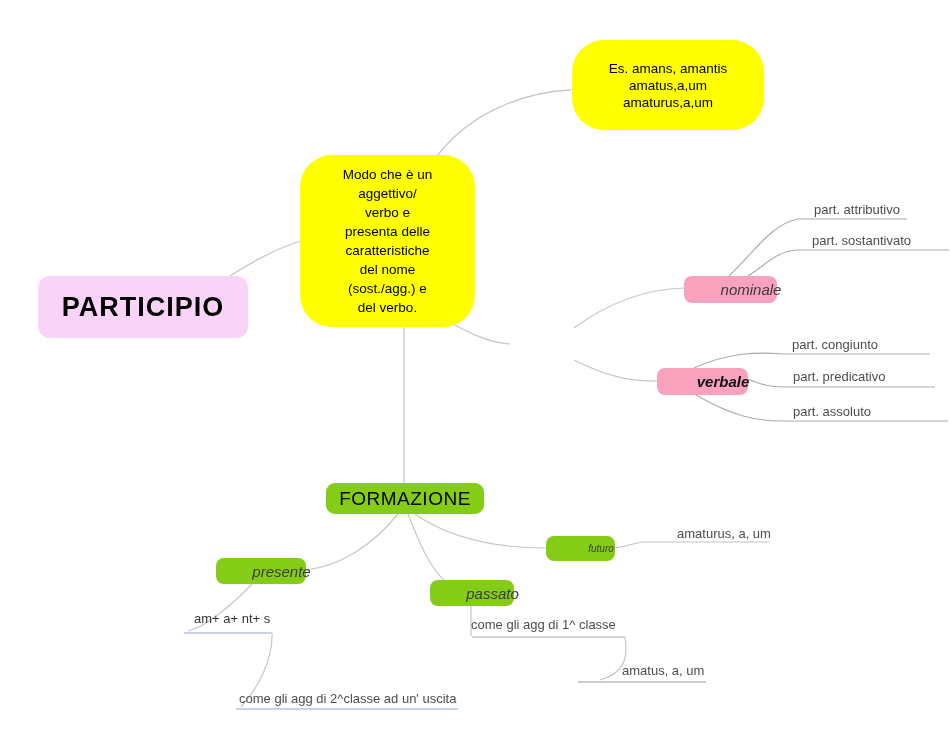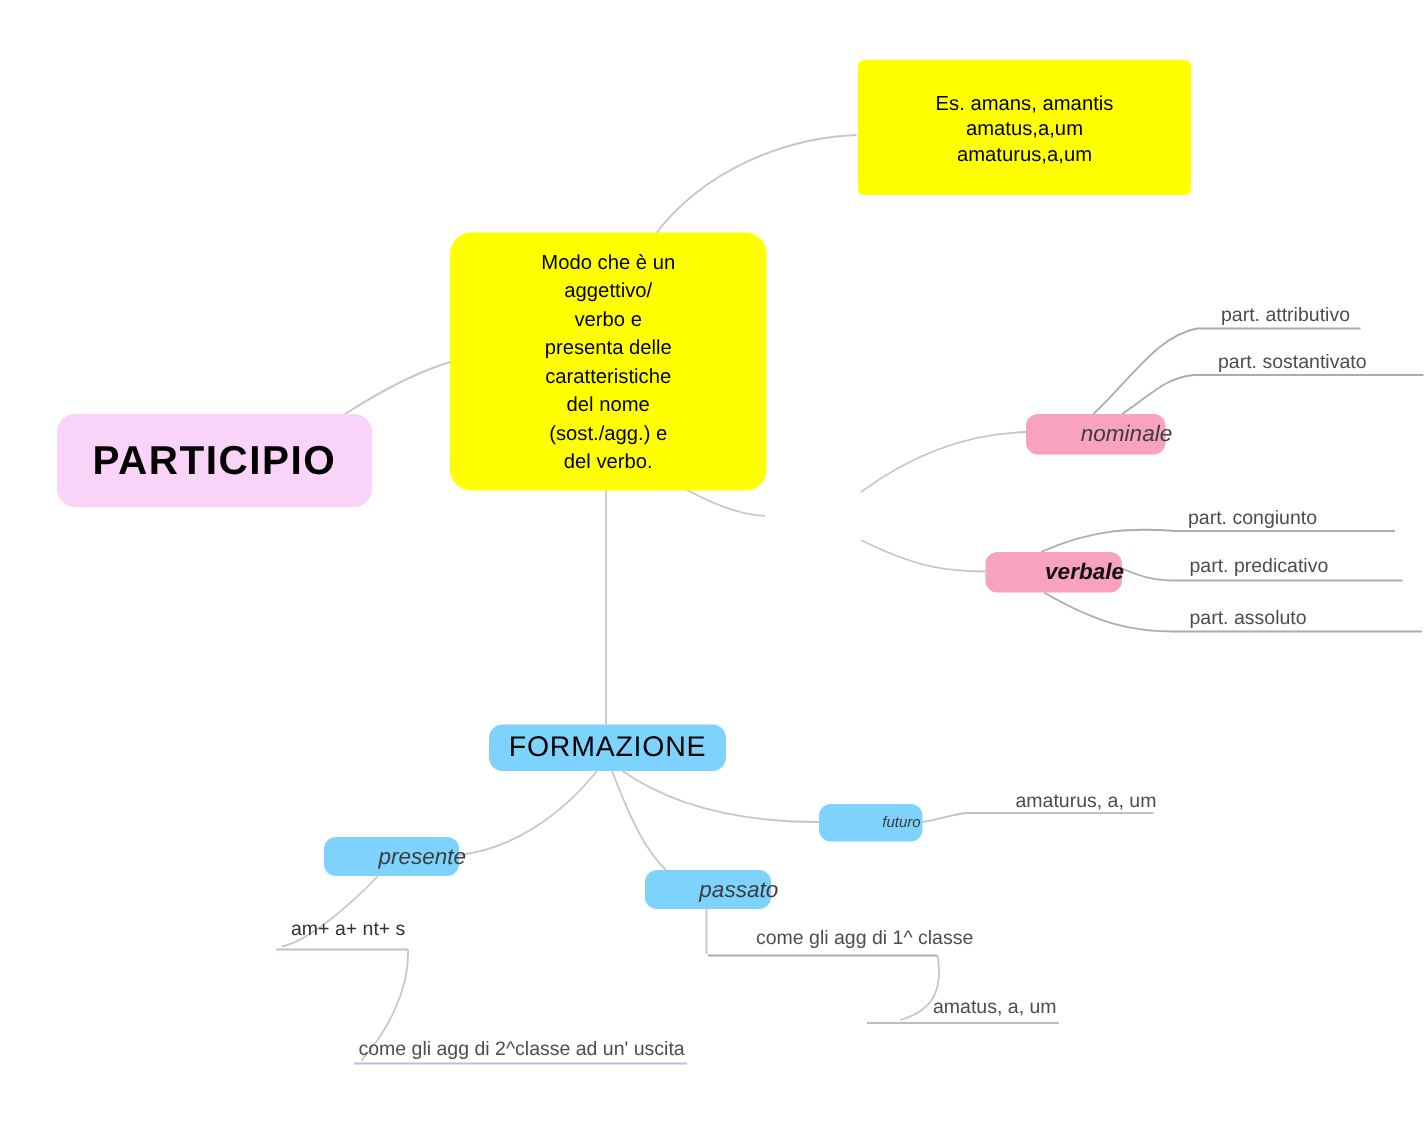--- a/index.html
+++ b/index.html
@@ -14,21 +14,21 @@
   .box{
     position:absolute;
     display:flex;align-items:center;justify-content:center;
     text-align:center;
     box-sizing:border-box;
     color:#000;
   }
   .yellow{background:#FFFF00;}
   .pink{background:#F8A2BD;}
   .lilac{background:#FAD3F9;}
-  .cyan{background:#7dd3fc;}
+  .cyan{background:#84cc16;}
   .multiline{white-space:pre-line;font-size:13.5px;line-height:19px;}
   .root-label{font-size:27px;font-weight:bold;letter-spacing:1px;}
   .big-label{font-size:19px;letter-spacing:0.5px;}
   .sub-label{font-size:15px;font-style:italic;color:#3c3c3c;padding-left:41px;}
   .sub-label.bold{font-weight:bold;color:#111;}
   .leaf{
     position:absolute;
     font-size:13px;color:#4d4d4d;
     white-space:nowrap;
   }
@@ -63,30 +63,30 @@
     <path d="M 272,633 C 273,660 258,688 241,707" stroke="#C6C6C6" stroke-width="1.2"></path>
     <path d="M 236,709 L 458,709" stroke="#B6C3DE" stroke-width="1.4"></path>
     <path d="M 471,606 L 471,636" stroke="#C6C6C6" stroke-width="1.2"></path>
     <path d="M 472,637 L 625,637" stroke="#ACACAC" stroke-width="1.2"></path>
     <path d="M 625,637 C 629,660 622,674 600,680" stroke="#C6C6C6" stroke-width="1.2"></path>
     <path d="M 578,682 L 706,682" stroke="#BDBDBD" stroke-width="1.3"></path>
   </svg>
 
   <div class="box lilac root-label" style="left:38px;top:276px;width:210px;height:62px;border-radius:12px;">PARTICIPIO</div>
 
-  <div class="box yellow multiline" style="left:300px;top:155px;width:211px;height:172px;border-radius:14px;padding:23px;">Modo che è un
+  <div class="box yellow multiline" style="left:300px;top:155px;width:175px;height:172px;border-radius:32px;padding:23px;">Modo che è un
 aggettivo/
 verbo e
 presenta delle
 caratteristiche
 del nome
 (sost./agg.) e
 del verbo.</div>
 
-  <div class="box yellow multiline" style="left:572px;top:40px;width:222px;height:90px;border-radius:4px;line-height:17px;">Es. amans, amantis
+  <div class="box yellow multiline" style="left:572px;top:40px;width:192px;height:90px;border-radius:32px;line-height:17px;">Es. amans, amantis
 amatus,a,um
 amaturus,a,um</div>
 
 
   <div class="box pink sub-label" style="left:684px;top:276px;width:93px;height:27px;border-radius:8px;">nominale</div>
 
   <div class="box pink sub-label bold" style="left:657px;top:368px;width:91px;height:27px;border-radius:8px;">verbale</div>
 
   <div class="leaf" style="left:814px;top:202px;text-align:right;">part. attributivo</div>
   <div class="leaf" style="left:812px;top:233px;">part. sostantivato</div>
@@ -97,17 +97,17 @@
   <div class="box cyan big-label" style="left:326px;top:483px;width:158px;height:31px;border-radius:9px;">FORMAZIONE</div>
 
   <div class="box cyan sub-label" style="left:216px;top:558px;width:90px;height:26px;border-radius:8px;">presente</div>
 
   <div class="box cyan sub-label" style="left:546px;top:536px;width:69px;height:25px;border-radius:8px;font-size:10px;">futuro</div>
 
   <div class="box cyan sub-label" style="left:430px;top:580px;width:84px;height:26px;border-radius:8px;">passato</div>
 
   <div class="leaf" style="left:677px;top:526px;">amaturus, a, um</div>
   <div class="leaf dark" style="left:194px;top:611px;">am+ a+ nt+ s</div>
-  <div class="leaf" style="left:504px;top:617px;">come gli agg di 1^ classe</div>
+  <div class="leaf" style="left:471px;top:617px;">come gli agg di 1^ classe</div>
   <div class="leaf" style="left:622px;top:663px;">amatus, a, um</div>
   <div class="leaf" style="left:239px;top:691px;">come gli agg di 2^classe ad un' uscita</div>
 
 </div>
 
 </body></html>

